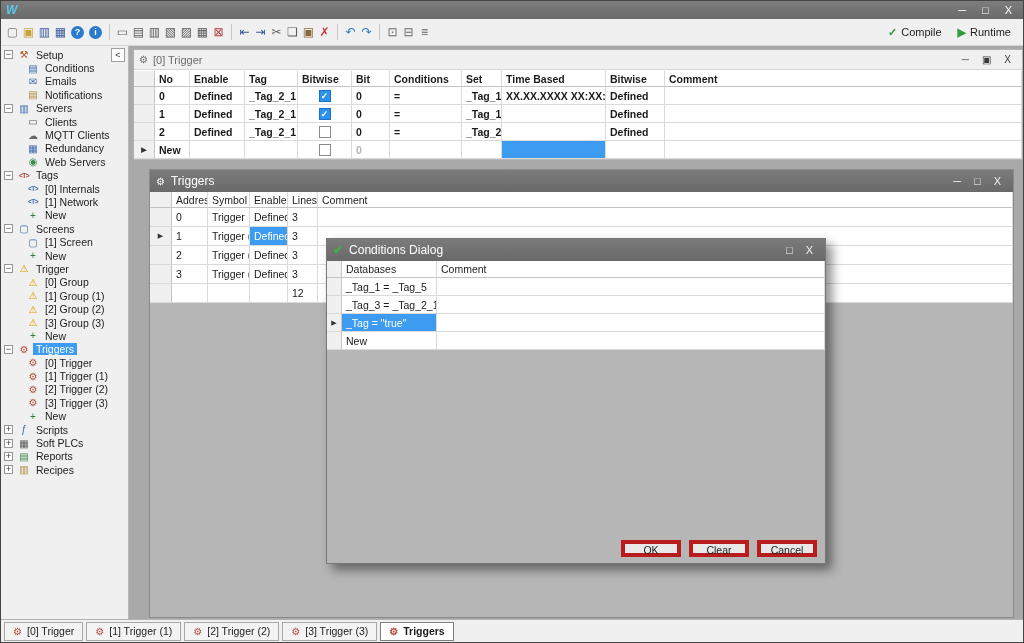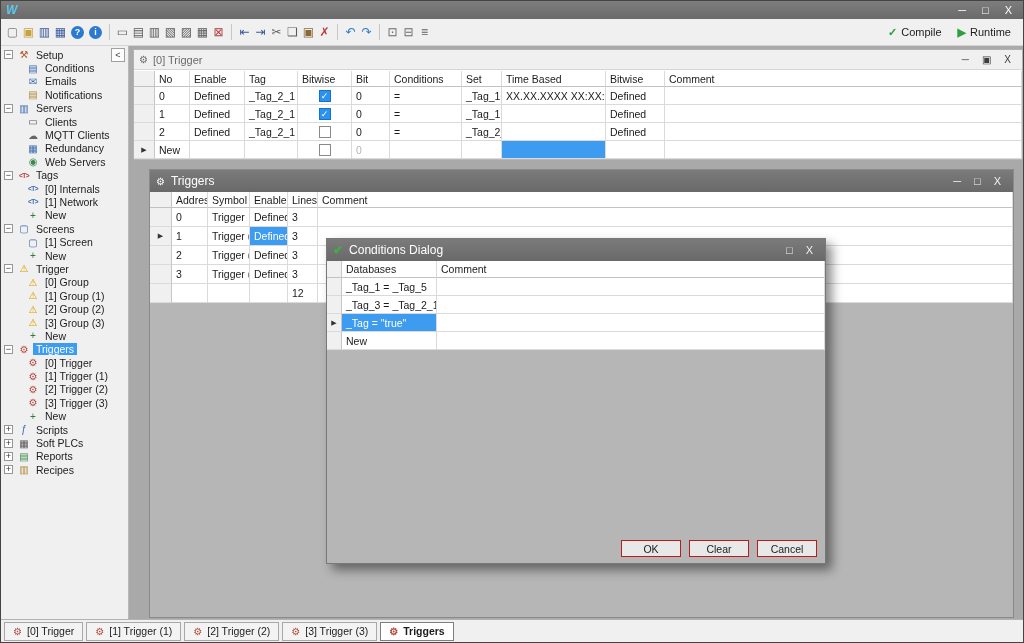--- a/index.html
+++ b/index.html
@@ -64,21 +64,21 @@
   .p-icon { font-size:10px; }
   
   .title-dark { height:22px; background:linear-gradient(#7b7b7b,#696969); color:#fff; display:flex; align-items:center; gap:6px; padding:0 6px; font-size:12px; }
   .title-dark .panel-controls { color:#f2f2f2; font-size:11px; }
   
   .triggers-win { position:absolute; left:20px; top:123px; width:865px; height:449px; background:#b6b6b6; border:1px solid #8a8a8a; }
   
   .dialog { position:absolute; left:197px; top:192px; width:500px; height:326px; background:#b6b6b6; border:1px solid #787878; box-shadow:6px 6px 10px rgba(0,0,0,0.45); z-index:5; }
   .check-glyph { color:#3db33d; font-weight:bold; font-size:12px; }
   .dialog-buttons { position:absolute; bottom:6px; right:8px; display:flex; gap:8px; }
-  .btn { width:60px; height:17px; background:#e8e8e8; border:1px solid #b91c1c; font-size:10.5px; font-family:inherit; color:#1c1c1c; }
+  .btn { width:60px; height:17px; background:#e8e8e8; border:4px solid #b91c1c; font-size:10.5px; font-family:inherit; color:#1c1c1c; }
   
   .grid { display:grid; background:#fff; width:max-content; border-bottom:1px solid #b8b8b8; }
   .trigger-grid { position:absolute; left:0; top:21px; }
   .triggers-grid { position:absolute; left:0; top:22px; }
   .conditions-grid { position:absolute; left:0; top:22px; }
   .cell {
     border-right:1px solid #dadada; border-bottom:1px solid #dadada;
     padding:0 4px; display:flex; align-items:center; overflow:hidden;
     white-space:nowrap; background:#fff; color:#1a1a1a; font-size:10.5px;
   }
@@ -305,21 +305,21 @@
     <div class="trigger-win">
       <div class="title-light">
         <span class="p-icon">⚙</span>
         <span>[0] Trigger</span>
         <div class="panel-controls">
           <span>─</span>
           <span>▣</span>
           <span>X</span>
         </div>
       </div>
-      <div class="grid trigger-grid" style="grid-template-columns: 21px 35px 55px 53px 54px 38px 72px 40px 104px 59px 357px; grid-template-rows: 16px; grid-auto-rows: 18px;">
+      <div class="grid trigger-grid" style="grid-template-columns: 21px 35px 55px 53px 54px 38px 72px 40px 104px 59px 357px; grid-template-rows: 16px; grid-auto-rows: 18px; font-weight: bold;">
           <div class="cell hdr sel"></div>
           <div class="cell hdr">No</div>
           <div class="cell hdr">Enable</div>
           <div class="cell hdr">Tag</div>
           <div class="cell hdr">Bitwise</div>
           <div class="cell hdr">Bit</div>
           <div class="cell hdr">Conditions</div>
           <div class="cell hdr">Set</div>
           <div class="cell hdr">Time Based</div>
           <div class="cell hdr">Bitwise</div>

